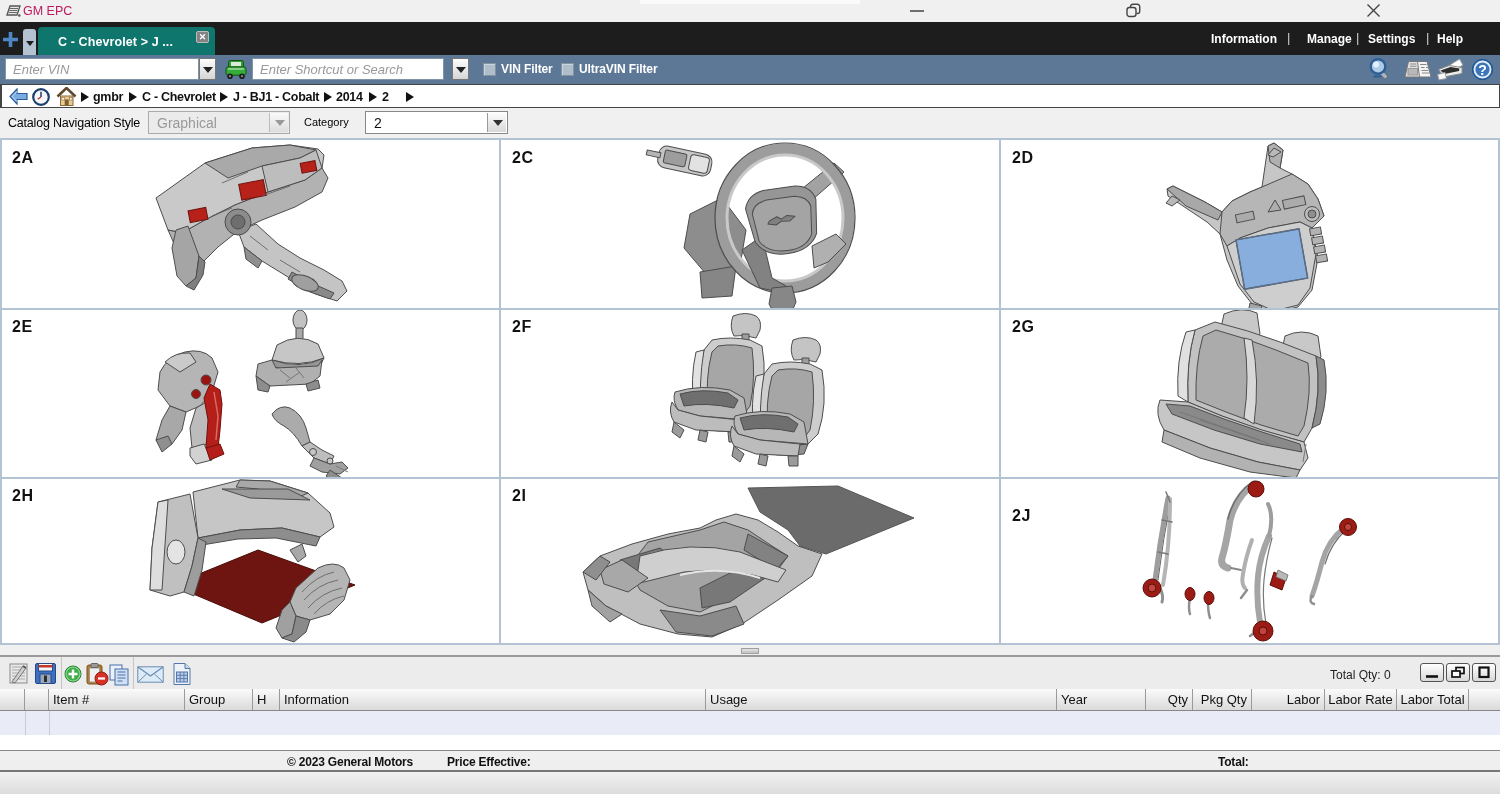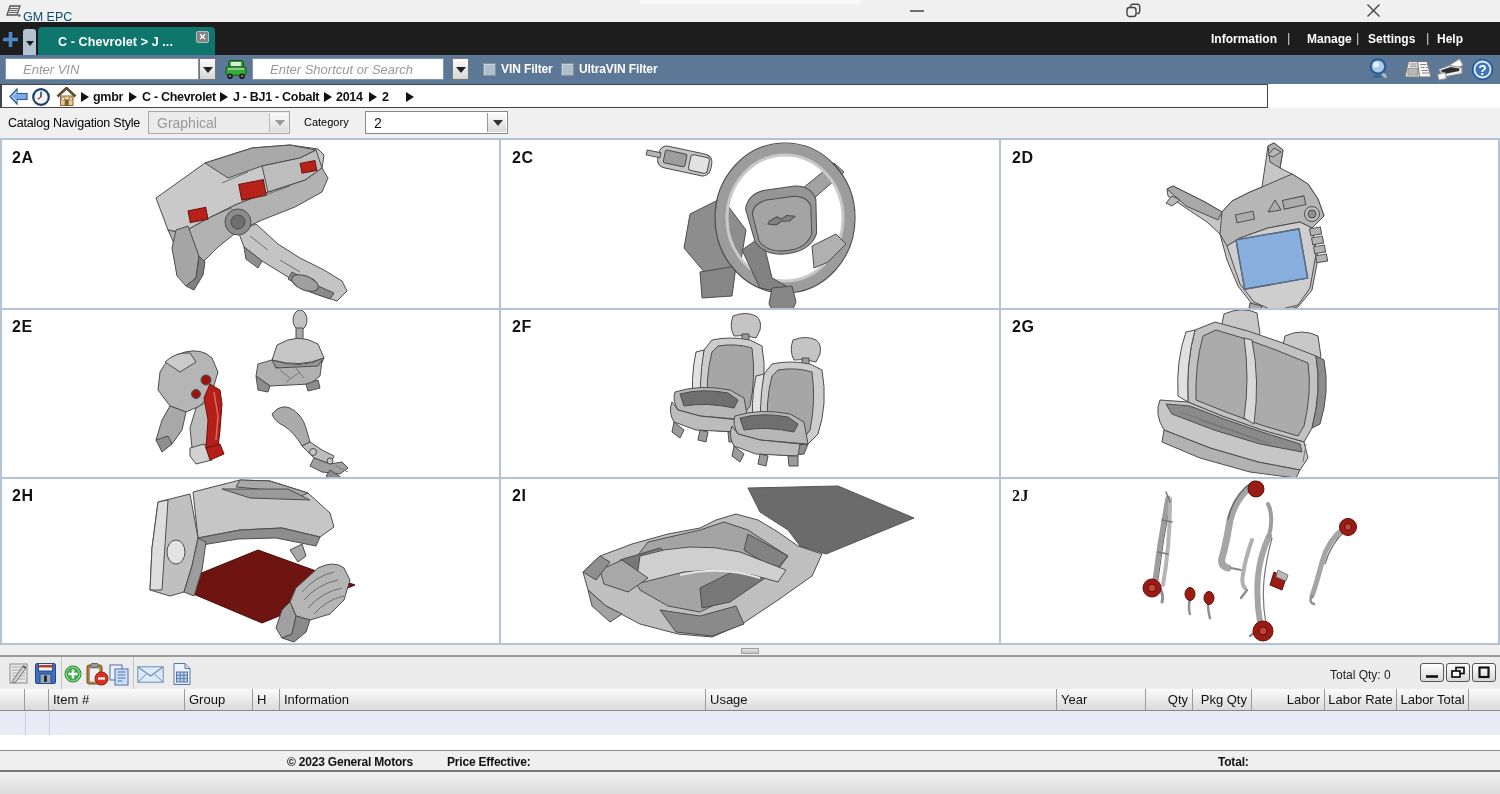--- a/index.html
+++ b/index.html
@@ -1,35 +1,35 @@
 <!DOCTYPE html>
 <html><head>
 <meta charset="utf-8">
 <style>
   * { margin:0; padding:0; box-sizing:border-box; }
   html,body { width:1500px; height:794px; overflow:hidden; font-family:"Liberation Sans", sans-serif; }
   .abs { position:absolute; }
   body { position:relative; background:#fff; }
   #titlebar { left:0; top:0; width:1500px; height:22px; background:#f0f0f0; }
-  #titlebar .tname { position:absolute; left:23px; top:10px; font-size:12.5px; color:#0c4a6e; }
+  #titlebar .tname { position:absolute; left:23px; top:4px; font-size:12.5px; color:#be185d; }
   #tabbar { left:0; top:22px; width:1500px; height:33px; background:#1d1d1d; }
   #tabdrop { position:absolute; left:23px; top:7px; width:13px; height:26px; background:#b4c2d2; border-radius:3px 3px 0 0; }
   #tabdrop:after { content:""; position:absolute; left:2.5px; top:12px; border:4px solid transparent; border-top:5px solid #1d1d1d; }
   #tab { position:absolute; left:38px; top:5px; width:177px; height:28px; background:#0f766e; border-radius:4px 4px 0 0; }
   #tab .tlabel { position:absolute; left:20px; top:8px; font-size:12.5px; font-weight:bold; color:#fff; letter-spacing:0.1px; }
   #tabx { position:absolute; right:6px; top:4px; width:13px; height:12px; background:#828282; border:1px solid #bbb; border-radius:2px; color:#fff; font-size:9px; font-weight:bold; text-align:center; line-height:11px; }
   .menuitem { position:absolute; top:10px; color:#fff; font-size:12px; font-weight:bold; }
   .menusep { position:absolute; top:8px; color:#ccc; font-size:13px; }
   #bluebar { left:0; top:55px; width:1500px; height:29px; background:#5d7897; }
-  .vinput { position:absolute; top:3px; height:22px; background:#fff; border:1px solid #8195a8; font-size:13px; font-style:italic; color:#999; padding:3px 17px; }
+  .vinput { position:absolute; top:3px; height:22px; background:#fff; border:1px solid #8195a8; font-size:13px; font-style:italic; color:#999; padding:3px 7px; }
   .dropbtn { position:absolute; top:3px; width:17px; height:22px; background:linear-gradient(#fdfdfd,#d5d5d5); border:1px solid #777; }
   .dropbtn:after { content:""; position:absolute; left:2.5px; top:8px; border:5px solid transparent; border-top:6px solid #222; }
   .bluechk { position:absolute; top:8px; width:13px; height:13px; background:#aebecb; border:1px solid #85939f; box-shadow:inset 1px 1px 0 #c9d4dd; }
   .bluelbl { position:absolute; top:7px; color:#fff; font-size:12px; font-weight:bold; letter-spacing:-0.1px; }
-  #crumb { left:0; top:84px; width:1268px; height:24px; background:#fff; border:1px solid #444; border-left:2px solid #444; }
+  #crumb { left:0; top:84px; width:1500px; height:24px; background:#fff; border:1px solid #444; border-left:2px solid #444; }
   #crumb .bc { position:absolute; top:5px; font-size:12.5px; font-weight:bold; color:#111; letter-spacing:-0.3px; }
   #crumb .tri { position:absolute; top:7px; width:0; height:0; border:5px solid transparent; border-left:8px solid #111; }
   #filterrow { left:0; top:108px; width:1500px; height:30px; background:#f0f0f0; }
   #grid { left:0; top:138px; width:1500px; height:507px; background:#fff; border:2px solid #b4c3d4; }
   .gline { position:absolute; background:#b4c3d4; }
   .cl { position:absolute; font-size:16px; font-weight:bold; color:#111; letter-spacing:0.5px; }
   #divider { left:0; top:645px; width:1500px; height:12px; background:#f0f0f0; border-bottom:2px solid #9a9a9a; }
   #handle { position:absolute; left:741px; top:3px; width:18px; height:6px; background:#c8c8c8; border:1px solid #a0a0a0; box-shadow:inset 0 2px 0 #ddd; }
   #toolbar { left:0; top:657px; width:1500px; height:32px; background:#ececec; }
   .tsep { position:absolute; top:0; width:1px; height:32px; background:#c5c5c5; }
@@ -400,21 +400,21 @@
       </g>
     </svg>
     <span class="cl" style="left:10px;top:9px;">2A</span>
     <span class="cl" style="left:510px;top:9px;">2C</span>
     <span class="cl" style="left:1010px;top:9px;">2D</span>
     <span class="cl" style="left:10px;top:178px;">2E</span>
     <span class="cl" style="left:510px;top:178px;">2F</span>
     <span class="cl" style="left:1010px;top:178px;">2G</span>
     <span class="cl" style="left:10px;top:347px;">2H</span>
     <span class="cl" style="left:510px;top:347px;">2I</span>
-    <span class="cl" style="left:1010px;top:347px;font-family:Liberation Serif, serif;">2J</span>
+    <span class="cl" style="left:1010px;top:367px;">2J</span>
   </div>
 
   <div id="divider" class="abs">
     <div id="handle"></div>
   </div>
 
   <div id="toolbar" class="abs">
     <svg class="abs" style="left:8px;top:5px" width="23" height="23" viewBox="0 0 23 23">
       <rect x="2" y="2" width="17" height="19" fill="#e8e8e8" stroke="#8a8a8a"></rect>
       <path d="M4 5 h13 M4 8 h13 M4 11 h13 M4 14 h13 M4 17 h13" stroke="#aaa" stroke-width="1"></path>

